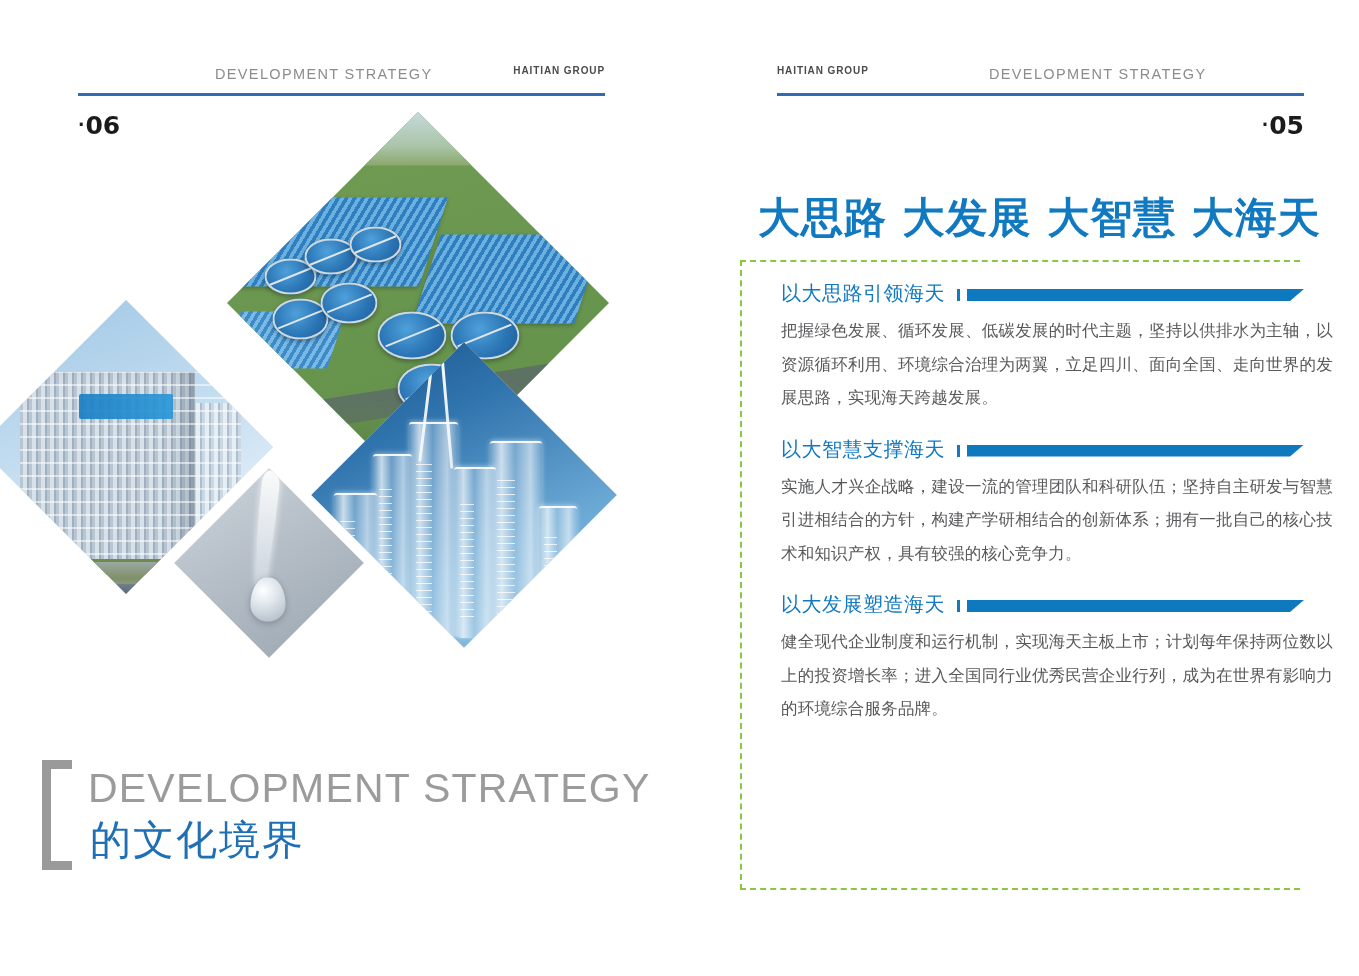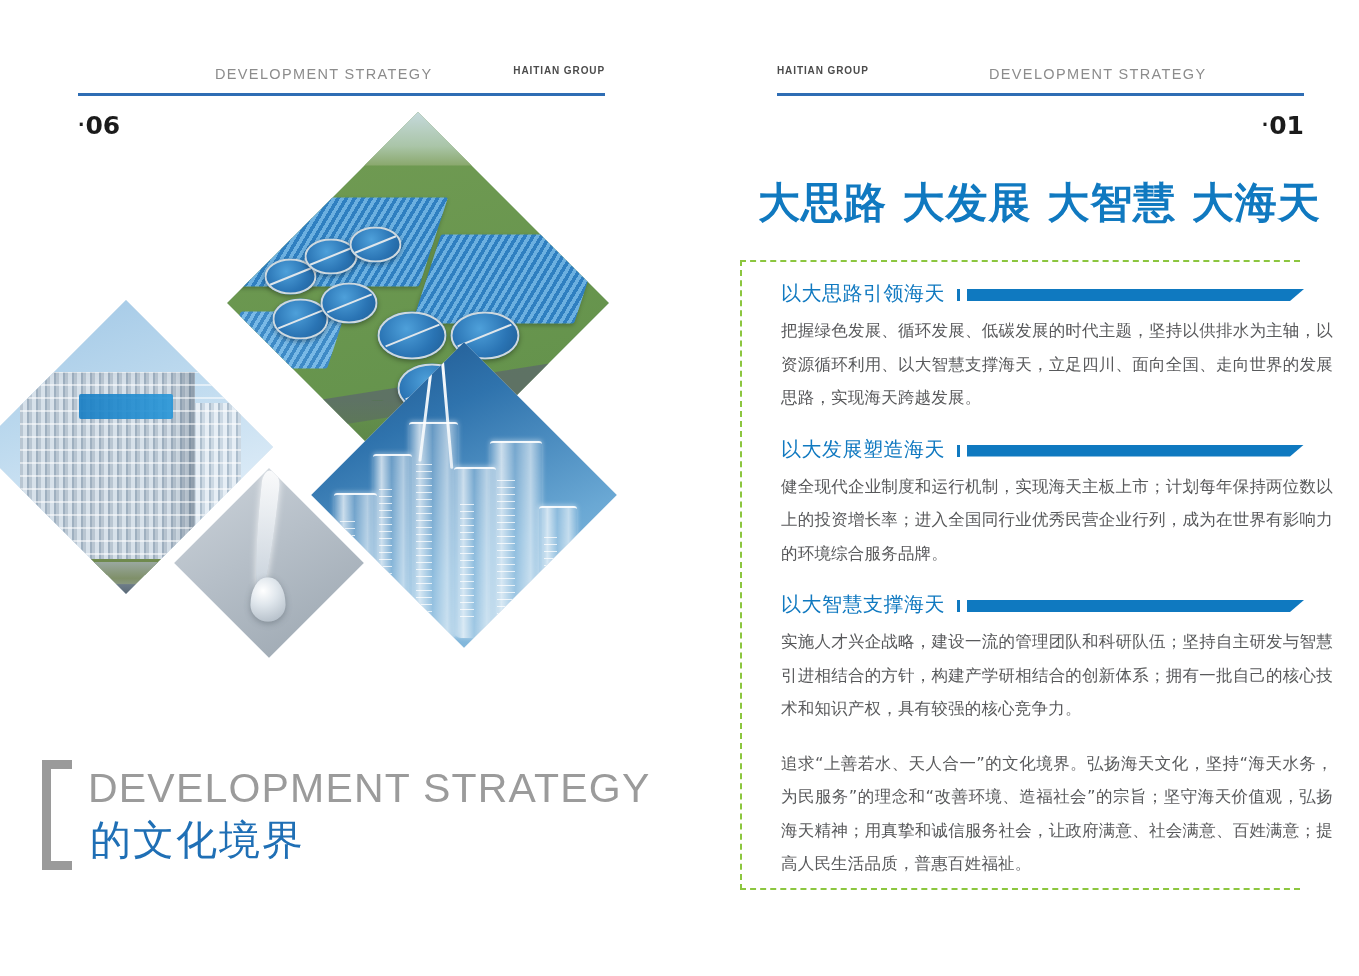--- a/index.html
+++ b/index.html
@@ -333,21 +333,21 @@
   
   .rightCol {
     position: absolute;
     left: 740px;
     top: 170px;
     width: 570px;
   }
   .big-title {
     position: absolute;
     left: 18px;
-    top: 5px;
+    top: 20px;
     font-size: 42px;
     font-weight: bold;
     color: #1079c0;
     letter-spacing: 1px;
     white-space: nowrap;
     font-family: "DejaVu Sans", "Liberation Sans", sans-serif;
     z-index: 3;
   }
   .dashbox {
     position: absolute;
@@ -419,21 +419,21 @@
       <div class="hdr-section">DEVELOPMENT STRATEGY</div>
       <div class="hdr-brand">HAITIAN GROUP</div>
     </div>
     <div class="hdr-rule"></div>
   </div>
 
   <div class="hdr hdr-right">
     <div class="hdr-row">
       <div class="hdr-brand">HAITIAN GROUP</div>
       <div class="hdr-section">DEVELOPMENT STRATEGY</div>
-      <div class="pagenum pagenum-right"><span class="dot">·</span><span>01</span></div>
+      <div class="pagenum pagenum-right"><span class="dot">·</span><span>05</span></div>
     </div>
     <div class="hdr-rule"></div>
   </div>
 
   <div class="collage">
 
     <div class="dia dia-plant">
       <div class="inner">
         <div class="plant-bg"></div>
         <div class="plant-sky"></div>
@@ -502,41 +502,40 @@
     <div class="dashbox"></div>
 
     <div class="sections">
 
       <div class="section">
         <div class="sec-head">
           <div class="sec-title">以大思路引领海天</div>
           <div class="sec-tick"></div>
           <div class="sec-bar"></div>
         </div>
-        <div class="sec-body">把握绿色发展、循环发展、低碳发展的时代主题，坚持以供排水为主轴，以资源循环利用、以大智慧支撑海天，立足四川、面向全国、走向世界的发展思路，实现海天跨越发展。</div>
+        <div class="sec-body">把握绿色发展、循环发展、低碳发展的时代主题，坚持以供排水为主轴，以资源循环利用、环境综合治理为两翼，立足四川、面向全国、走向世界的发展思路，实现海天跨越发展。</div>
+      </div>
+
+      <div class="section">
+        <div class="sec-head">
+          <div class="sec-title">以大智慧支撑海天</div>
+          <div class="sec-tick"></div>
+          <div class="sec-bar"></div>
+        </div>
+        <div class="sec-body">实施人才兴企战略，建设一流的管理团队和科研队伍；坚持自主研发与智慧引进相结合的方针，构建产学研相结合的创新体系；拥有一批自己的核心技术和知识产权，具有较强的核心竞争力。</div>
       </div>
 
       <div class="section">
         <div class="sec-head">
           <div class="sec-title">以大发展塑造海天</div>
           <div class="sec-tick"></div>
           <div class="sec-bar"></div>
         </div>
         <div class="sec-body">健全现代企业制度和运行机制，实现海天主板上市；计划每年保持两位数以上的投资增长率；进入全国同行业优秀民营企业行列，成为在世界有影响力的环境综合服务品牌。</div>
       </div>
 
       <div class="section">
-        <div class="sec-head">
-          <div class="sec-title">以大智慧支撑海天</div>
-          <div class="sec-tick"></div>
-          <div class="sec-bar"></div>
-        </div>
-        <div class="sec-body">实施人才兴企战略，建设一流的管理团队和科研队伍；坚持自主研发与智慧引进相结合的方针，构建产学研相结合的创新体系；拥有一批自己的核心技术和知识产权，具有较强的核心竞争力。</div>
-      </div>
-
-      <div class="section">
-        <div class="sec-body">追求“上善若水、天人合一”的文化境界。弘扬海天文化，坚持“海天水务，为民服务”的理念和“改善环境、造福社会”的宗旨；坚守海天价值观，弘扬海天精神；用真挚和诚信服务社会，让政府满意、社会满意、百姓满意；提高人民生活品质，普惠百姓福祉。</div>
       </div>
 
     </div>
   </div>
 
 </div>
 
 </body></html>

